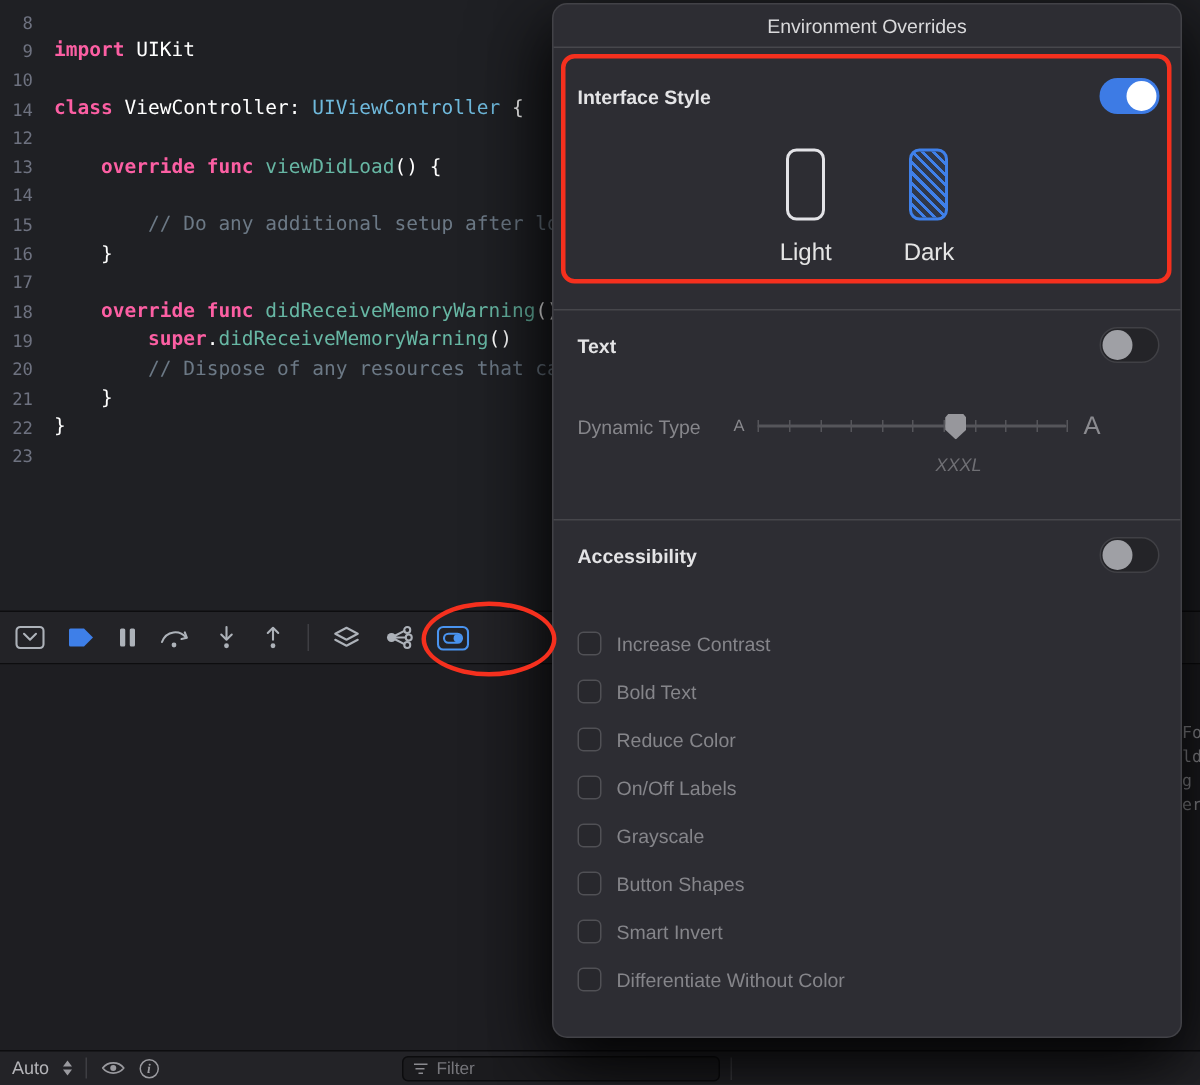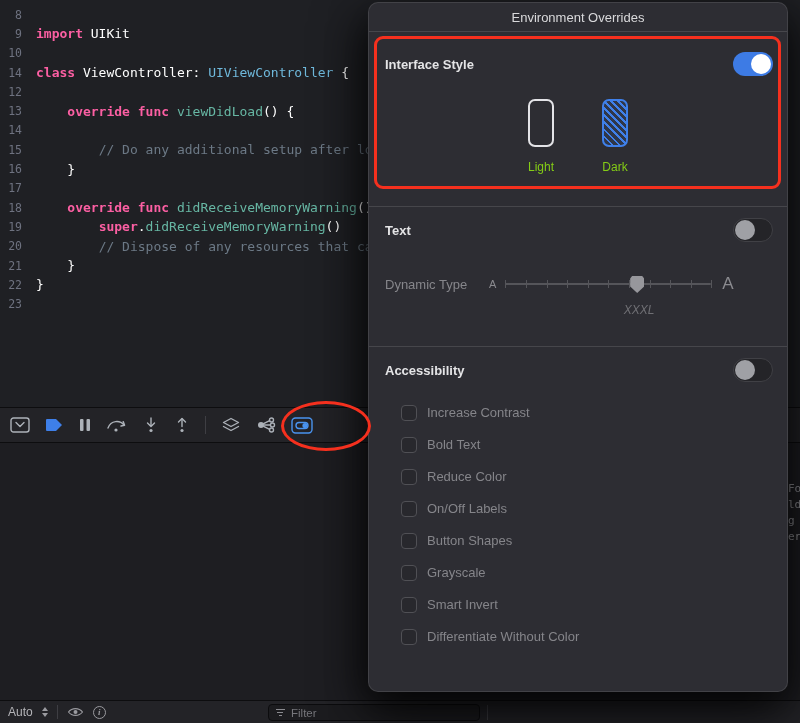--- a/index.html
+++ b/index.html
@@ -68,35 +68,35 @@
   .toggle-on .knob { position:absolute; right:2px; top:2px; width:20px; height:20px; border-radius:50%; background:#fff; }
   .toggle-off { background:#242428; border:1px solid #404045; }
   .toggle-off .knob { position:absolute; left:1px; top:1px; width:20px; height:20px; border-radius:50%; background:#9FA0A5; }
 
   .phones { position:absolute; top:96px; left:0; right:0; display:flex; justify-content:center; gap:48px; }
   .phone-opt { display:flex; flex-direction:column; align-items:center; gap:13px; }
   .phone { width:26px; height:48px; border-radius:7px; }
   .phone-light { border:2px solid #e3e3e7; }
   .phone-dark { border:2px solid #3F80EA;
     background:repeating-linear-gradient(45deg,#3F80EA 0px,#3F80EA 2px,rgba(63,128,234,0.12) 2px,rgba(63,128,234,0.12) 5px); }
-  .phone-label { color:#84cc16; font-size:12px; }
+  .phone-label { color:#e5e5e5; font-size:16px; }
 
   .dyn-row { position:absolute; top:266px; left:16px; right:16px; height:30px; display:flex; align-items:center; }
   .dyn-label { width:104px; color:#86868B; font-size:13px; }
   .a-small { font-size:11px; color:#8a8a8f; margin-right:9px; }
   .a-big { font-size:17px; color:#8a8a8f; margin-left:11px; }
   .slider { position:relative; width:206px; height:24px; }
   .slider::before { content:''; position:absolute; left:0; right:0; top:11px; height:2px; background:#55555a; border-radius:1px; }
   .tick { position:absolute; top:8px; width:1px; height:8px; background:#55555a; }
   .thumb { position:absolute; top:4px; width:14px; height:17px; background:#97979c;
     clip-path:polygon(50% 100%,0 62%,0 14%,14% 0,86% 0,100% 14%,100% 62%); }
   .xxxl { position:absolute; top:300px; left:240px; width:60px; text-align:center; color:#6F6F74; font-size:12px;font-style:italic; }
 
   .checklist { position:absolute; top:402px; left:0; right:0; }
-  .check-row { height:32px; display:flex; align-items:flex-start; gap:10px; padding-left:32px; }
+  .check-row { height:32px; display:flex; align-items:flex-end; gap:10px; padding-left:16px; }
   .checkbox { width:16px; height:16px; border:1.5px solid #505055; border-radius:4px; background:#28282d; }
   .check-label { color:#85858A; font-size:13px; }
 
   
   .red-rect { position:absolute; left:374px; top:36px; width:407px; height:153px; border:3px solid #F5301E;
     border-radius:9px; z-index:20; pointer-events:none; }
   .red-ellipse { position:absolute; left:281px; top:401px; width:90px; height:50px; border:3px solid #F5301E;
     border-radius:50%; z-index:20; pointer-events:none; }
 </style>
 </head>
@@ -367,26 +367,26 @@
     <span class="check-label">Reduce Color</span>
   </div>
 
   <div class="check-row">
     <span class="checkbox"></span>
     <span class="check-label">On/Off Labels</span>
   </div>
 
   <div class="check-row">
     <span class="checkbox"></span>
+    <span class="check-label">Grayscale</span>
+  </div>
+
+  <div class="check-row">
+    <span class="checkbox"></span>
     <span class="check-label">Button Shapes</span>
-  </div>
-
-  <div class="check-row">
-    <span class="checkbox"></span>
-    <span class="check-label">Grayscale</span>
   </div>
 
   <div class="check-row">
     <span class="checkbox"></span>
     <span class="check-label">Smart Invert</span>
   </div>
 
   <div class="check-row">
     <span class="checkbox"></span>
     <span class="check-label">Differentiate Without Color</span>

